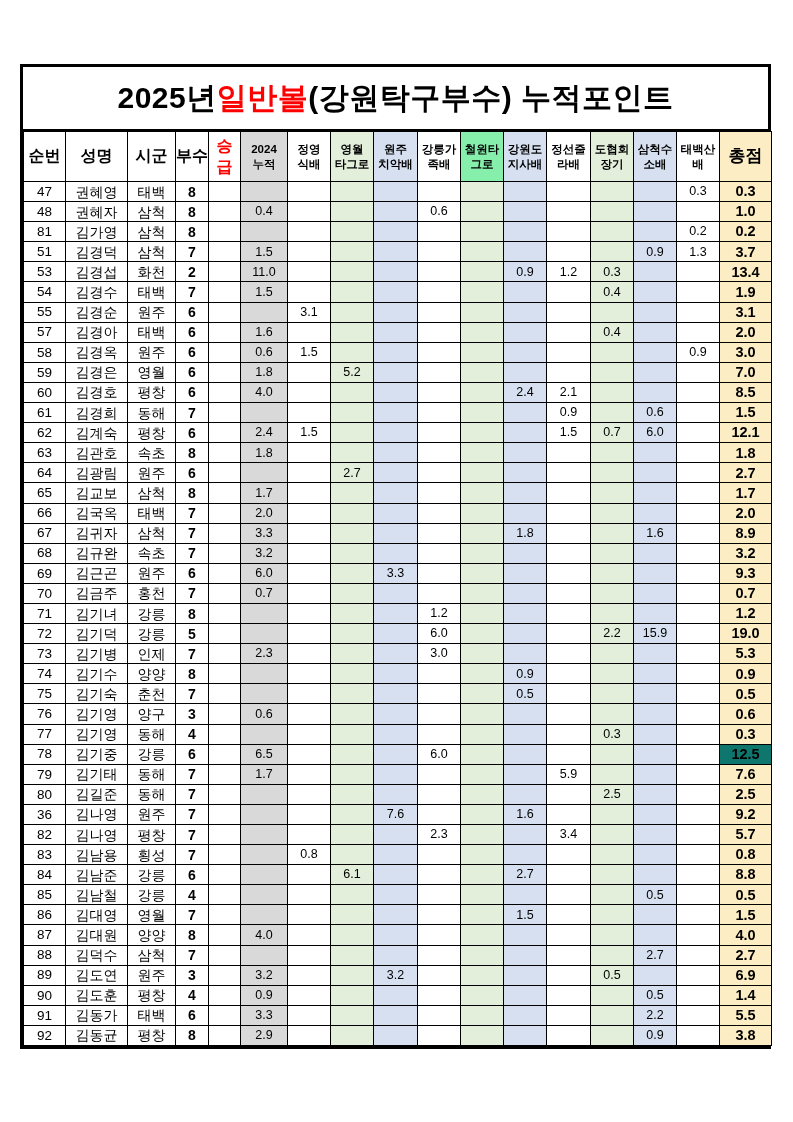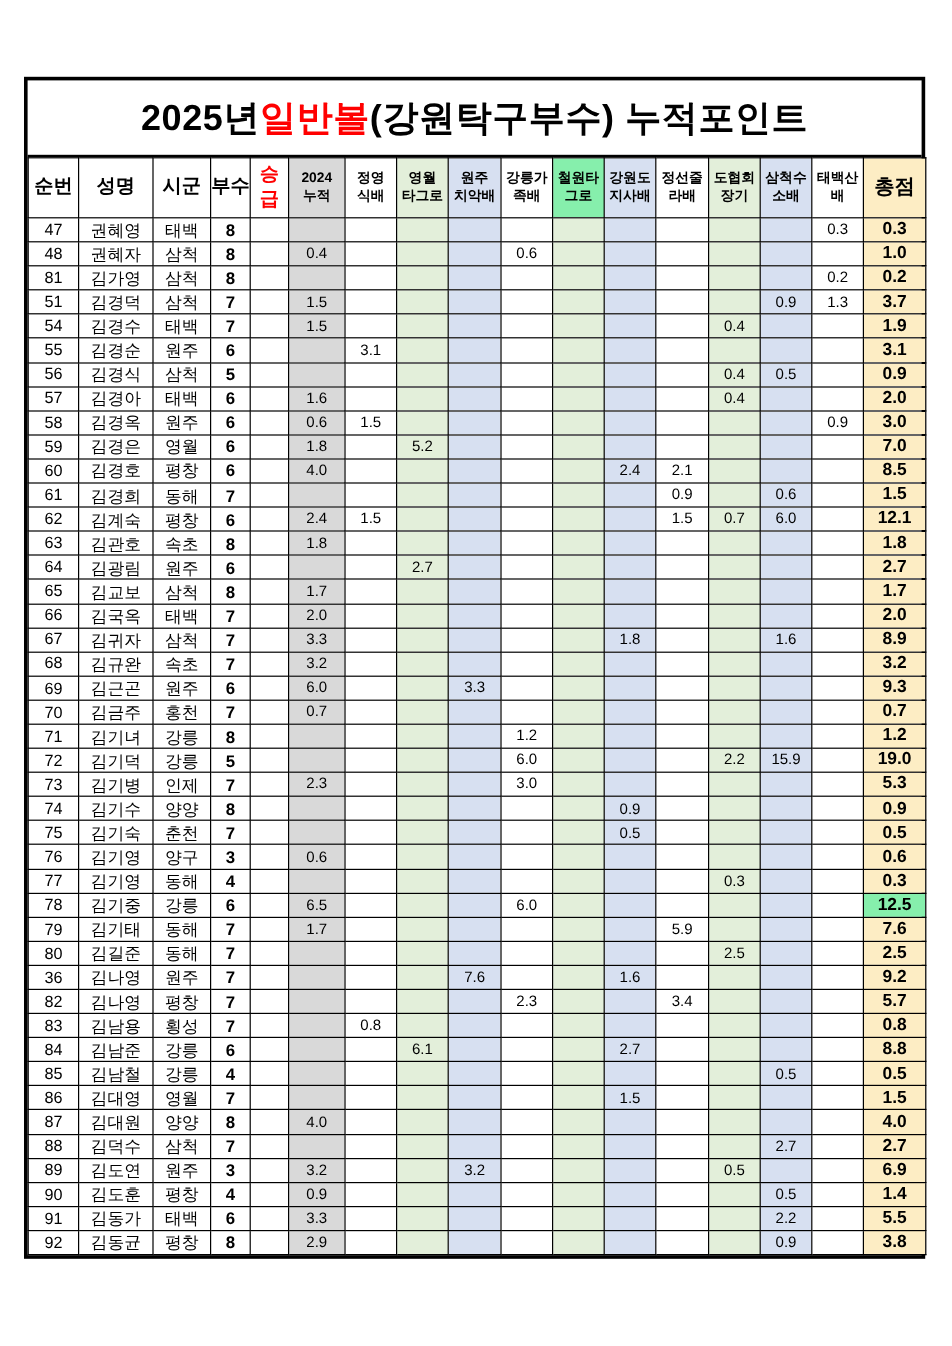--- a/index.html
+++ b/index.html
@@ -200,20 +200,39 @@
             <td></td>
             <td style="background: rgb(227, 239, 218);"></td>
             <td style="background: rgb(215, 224, 241);"></td>
             <td></td>
             <td style="background: rgb(227, 239, 218);"></td>
             <td style="background: rgb(215, 224, 241);">0.9</td>
             <td>1.3</td>
             <td style="background: rgb(253, 237, 196);">3.7</td>
           </tr>
           <tr>
+            <td>53</td>
+            <td>김경섭</td>
+            <td>화천</td>
+            <td>2</td>
+            <td></td>
+            <td style="background: rgb(217, 217, 217);">11.0</td>
+            <td></td>
+            <td style="background: rgb(227, 239, 218);"></td>
+            <td style="background: rgb(215, 224, 241);"></td>
+            <td></td>
+            <td style="background: rgb(227, 239, 218);"></td>
+            <td style="background: rgb(215, 224, 241);">0.9</td>
+            <td>1.2</td>
+            <td style="background: rgb(227, 239, 218);">0.3</td>
+            <td style="background: rgb(215, 224, 241);"></td>
+            <td></td>
+            <td style="background: rgb(253, 237, 196);">13.4</td>
+          </tr>
+          <tr>
             <td>54</td>
             <td>김경수</td>
             <td>태백</td>
             <td>7</td>
             <td></td>
             <td style="background: rgb(217, 217, 217);">1.5</td>
             <td></td>
             <td style="background: rgb(227, 239, 218);"></td>
             <td style="background: rgb(215, 224, 241);"></td>
             <td></td>
@@ -236,39 +255,20 @@
             <td style="background: rgb(227, 239, 218);"></td>
             <td style="background: rgb(215, 224, 241);"></td>
             <td></td>
             <td style="background: rgb(227, 239, 218);"></td>
             <td style="background: rgb(215, 224, 241);"></td>
             <td></td>
             <td style="background: rgb(227, 239, 218);"></td>
             <td style="background: rgb(215, 224, 241);"></td>
             <td></td>
             <td style="background: rgb(253, 237, 196);">3.1</td>
-          </tr>
-          <tr>
-            <td>56</td>
-            <td>김경식</td>
-            <td>삼척</td>
-            <td>5</td>
-            <td></td>
-            <td style="background: rgb(217, 217, 217);"></td>
-            <td></td>
-            <td style="background: rgb(227, 239, 218);"></td>
-            <td style="background: rgb(215, 224, 241);"></td>
-            <td></td>
-            <td style="background: rgb(227, 239, 218);"></td>
-            <td style="background: rgb(215, 224, 241);"></td>
-            <td></td>
-            <td style="background: rgb(227, 239, 218);">0.4</td>
-            <td style="background: rgb(215, 224, 241);">0.5</td>
-            <td></td>
-            <td style="background: rgb(253, 237, 196);">0.9</td>
           </tr>
           <tr>
             <td>57</td>
             <td>김경아</td>
             <td>태백</td>
             <td>6</td>
             <td></td>
             <td style="background: rgb(217, 217, 217);">1.6</td>
             <td></td>
             <td style="background: rgb(227, 239, 218);"></td>
@@ -672,21 +672,21 @@
             <td></td>
             <td style="background: rgb(227, 239, 218);"></td>
             <td style="background: rgb(215, 224, 241);"></td>
             <td>6.0</td>
             <td style="background: rgb(227, 239, 218);"></td>
             <td style="background: rgb(215, 224, 241);"></td>
             <td></td>
             <td style="background: rgb(227, 239, 218);"></td>
             <td style="background: rgb(215, 224, 241);"></td>
             <td></td>
-            <td style="background: #86efac;">12.5</td>
+            <td style="background: #0f766e;">12.5</td>
           </tr>
           <tr>
             <td>79</td>
             <td>김기태</td>
             <td>동해</td>
             <td>7</td>
             <td></td>
             <td style="background: rgb(217, 217, 217);">1.7</td>
             <td></td>
             <td style="background: rgb(227, 239, 218);"></td>

